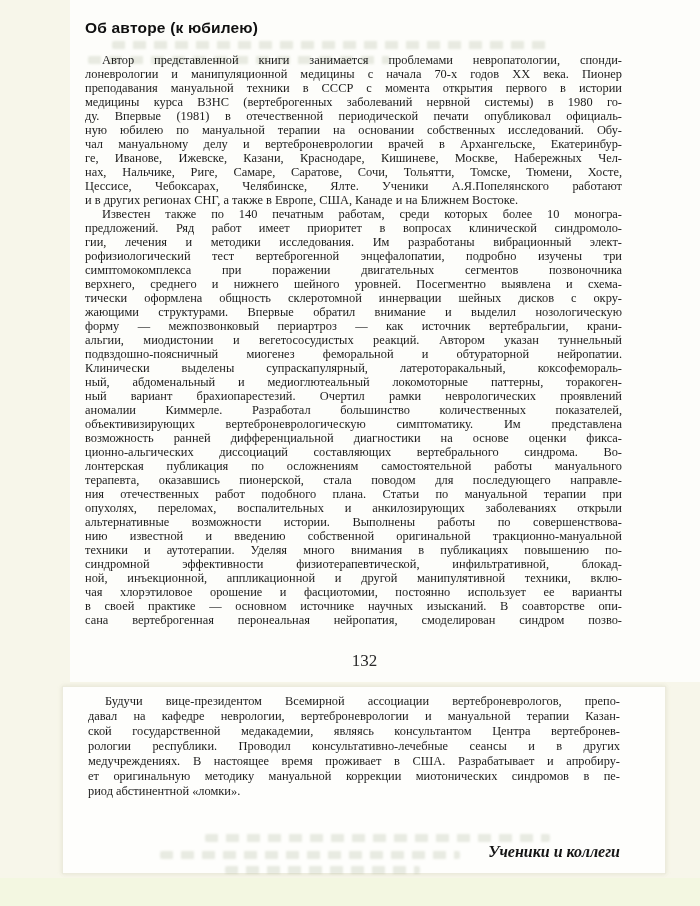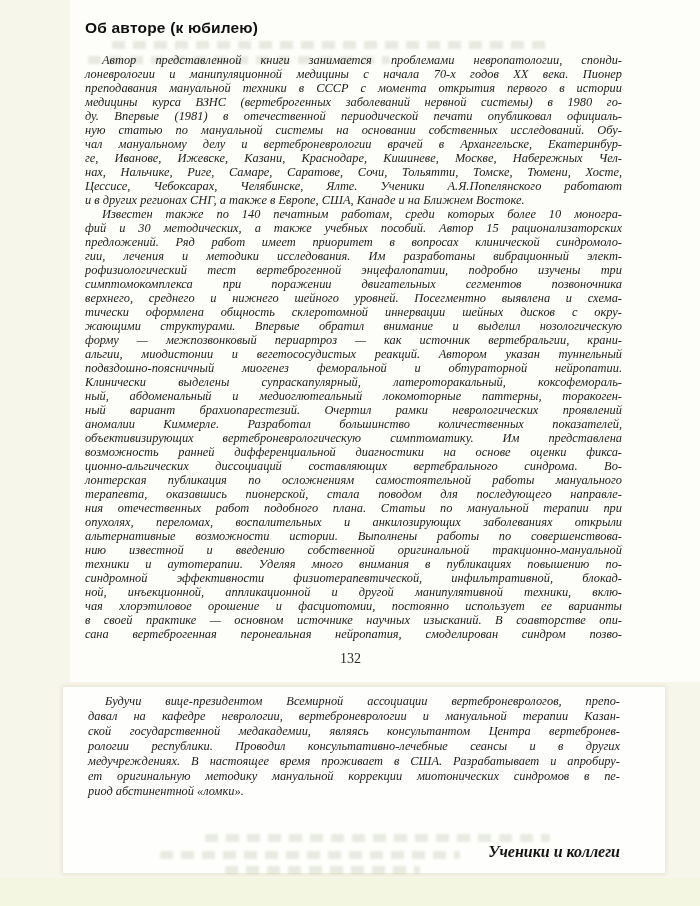--- a/index.html
+++ b/index.html
@@ -28,42 +28,42 @@
     background:#f3f7e1;
   }
 
   .doc-title {
     position:absolute; left:85px; top:19px;
     font-family:"Liberation Sans", sans-serif;
     font-weight:bold; font-size:15.5px; color:#101010;
     letter-spacing:0.2px;
   }
 
-  .text-block { position:absolute;font-style:italic; }
+  .text-block { position:absolute; }
   #top-text    { left:85px; top:53px;  width:537px; }
   #bottom-text { left:88px; top:694px; width:532px; }
 
   .para { margin:0; }
   #top-text .line    { line-height:14px; height:14px; }
   #bottom-text .line { line-height:15px; height:15px; }
   #bottom-text .para + .para { margin-top:0; }
 
   .line {
     font-size:12.4px;
     text-align:justify;
     text-align-last:justify;
     white-space:nowrap;
     overflow:visible;
   }
   .line.last  { text-align-last:left; white-space:normal; }
   .line.indent{ text-indent:17px; }
 
   .page-number {
-    position:absolute; left:82px; top:651px; width:537px;
-    text-align:center; font-size:14px; color:#2a2a2a;
+    position:absolute; left:96px; top:651px; width:537px;
+    text-align:center; font-size:17px; color:#2a2a2a;
   }
 
   .signature {
     position:absolute; left:88px; top:843px; width:532px;
     text-align:right;
     font-weight:bold; font-style:italic;
     font-size:16px; color:#151515;
   }
 
   
@@ -97,30 +97,29 @@
 
   <div class="doc-title">Об авторе (к юбилею)</div>
 
   <div id="top-text" class="text-block">
       <div class="para">
         <div class="line indent">Автор представленной книги занимается проблемами невропатологии, спонди-</div>
         <div class="line">лоневрологии и манипуляционной медицины с начала 70-х годов XX века. Пионер</div>
         <div class="line">преподавания мануальной техники в СССР с момента открытия первого в истории</div>
         <div class="line">медицины курса ВЗНС (вертеброгенных заболеваний нервной системы) в 1980 го-</div>
         <div class="line">ду. Впервые (1981) в отечественной периодической печати опубликовал официаль-</div>
-        <div class="line">ную статью по мануальной системы на основании собственных исследований. Обу-</div>
+        <div class="line">ную юбилею по мануальной терапии на основании собственных исследований. Обу-</div>
         <div class="line">чал мануальному делу и вертеброневрологии врачей в Архангельске, Екатеринбур-</div>
         <div class="line">ге, Иванове, Ижевске, Казани, Краснодаре, Кишиневе, Москве, Набережных Чел-</div>
         <div class="line">нах, Нальчике, Риге, Самаре, Саратове, Сочи, Тольятти, Томске, Тюмени, Хосте,</div>
         <div class="line">Цессисе, Чебоксарах, Челябинске, Ялте. Ученики А.Я.Попелянского  работают</div>
         <div class="line last">и в других регионах СНГ, а также в Европе, США, Канаде и на Ближнем Востоке.</div>
       </div>
       <div class="para">
         <div class="line indent">Известен также по 140 печатным работам, среди которых более 10 моногра-</div>
-        <div class="line">фий и 30 методических, а также учебных пособий. Автор 15 рационализаторских</div>
         <div class="line">предложений. Ряд работ имеет приоритет в вопросах клинической синдромоло-</div>
         <div class="line">гии, лечения и методики исследования. Им разработаны вибрационный элект-</div>
         <div class="line">рофизиологический тест вертеброгенной энцефалопатии, подробно изучены три</div>
         <div class="line">симптомокомплекса при поражении двигательных сегментов позвоночника</div>
         <div class="line">верхнего, среднего и нижнего шейного уровней. Посегментно выявлена и схема-</div>
         <div class="line">тически оформлена общность склеротомной иннервации шейных дисков с окру-</div>
         <div class="line">жающими структурами. Впервые обратил внимание и выделил нозологическую</div>
         <div class="line">форму — межпозвонковый периартроз — как источник вертебральгии, крани-</div>
         <div class="line">альгии, миодистонии и вегетососудистых реакций. Автором указан туннельный</div>
         <div class="line">подвздошно-поясничный миогенез феморальной и обтураторной нейропатии.</div>

